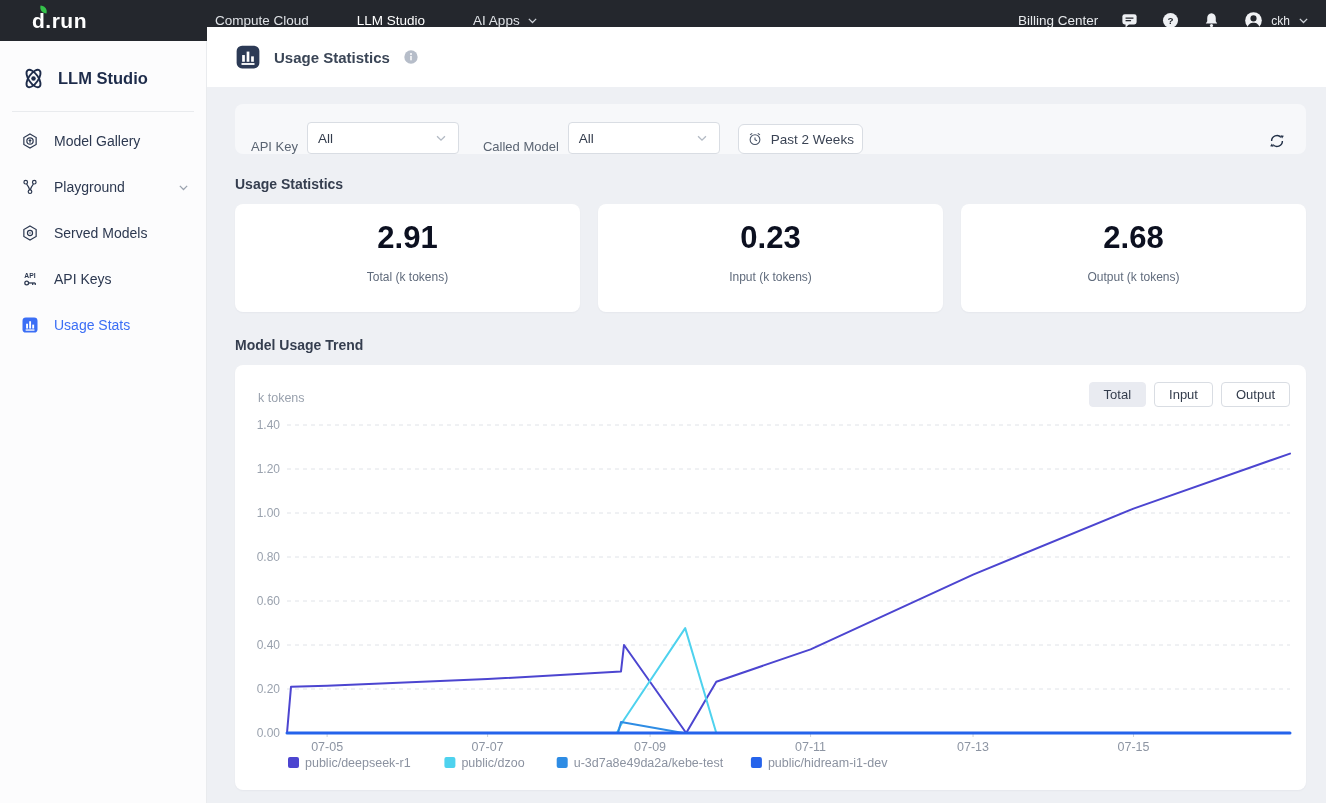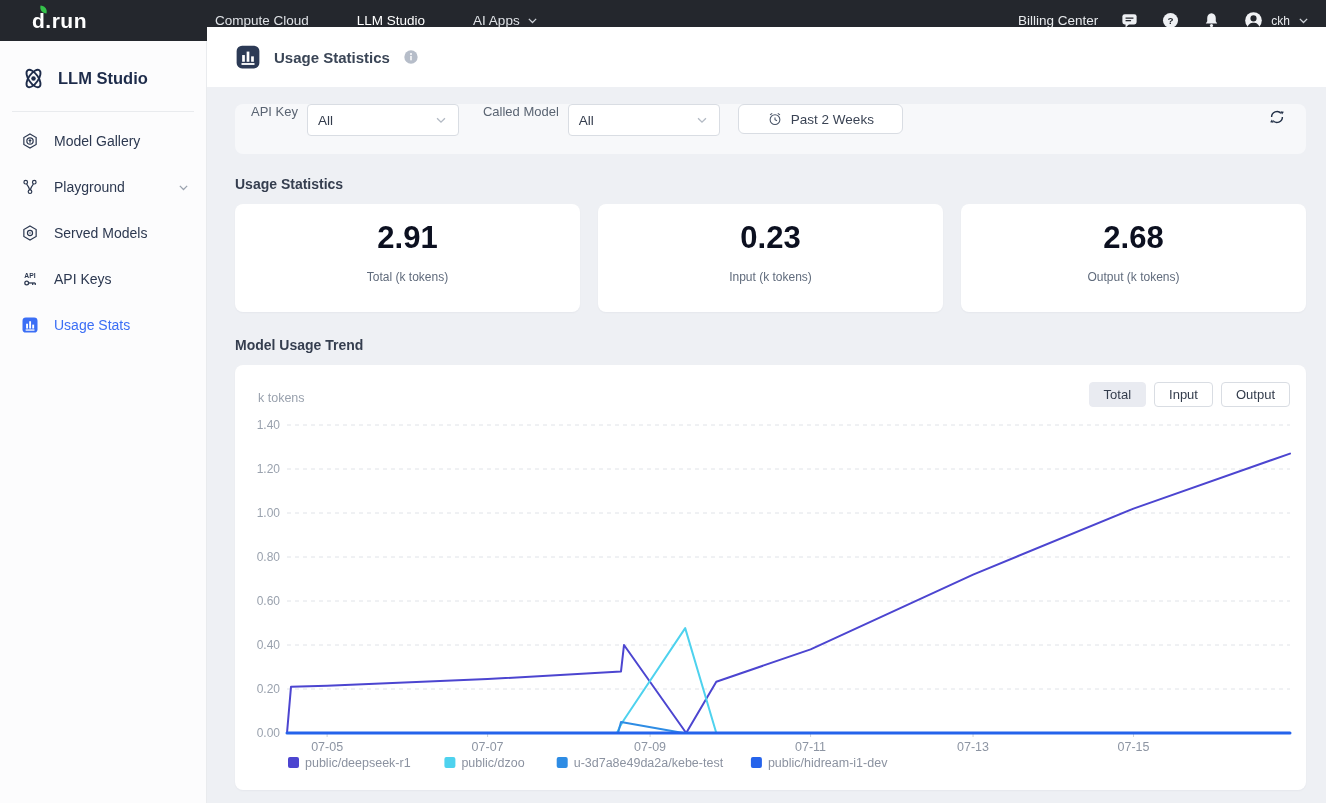--- a/index.html
+++ b/index.html
@@ -38,29 +38,29 @@
   .mi-chevron { margin-left:auto; margin-right:16px; color:#9aa2ae; display:flex; }
 
   
   .main { position:absolute; top:27px; left:207px; width:1119px; height:762px; background:#eef0f4; }
   .page-header { height:60px; background:#ffffff; display:flex; align-items:center; gap:13px;
                  padding-left:28px; }
   .page-title { font-size:15px; font-weight:bold; color:#3a4556; }
   .content { padding:0 20px 0 28px; }
 
   .filter-card { margin-top:17px; height:50px; background:#f7f8fa; border-radius:8px;
-                 display:flex; align-items:flex-start; padding:0 16px; }
+                 display:flex; align-items:flex-end; padding:0 16px; }
   .flt-label { font-size:13px; color:#5a6472; margin-right:9px; }
   .select { width:152px; height:32px; background:#fff; border:1px solid #d9dde3; border-radius:4px;
             display:flex; align-items:center; justify-content:space-between; padding:0 10px;
             cursor:pointer; }
   .select-value { font-size:13.5px; color:#333c4c; }
   .gap24 { width:24px; }
   .date-btn { margin-left:18px; height:30px; background:#fff; border:1px solid #d9dde3;
-              border-radius:6px; display:flex; align-items:center; gap:8px; padding:0 28px;
+              border-radius:6px; display:flex; align-items:center; gap:8px; padding:0 8px;
               cursor:pointer; }
   .date-text { font-size:13.5px; color:#3a4354; }
   .refresh-btn { margin-left:auto; display:flex; cursor:pointer; padding:4px; }
 
   .section-title { font-size:14px; font-weight:bold; color:#353e4f; }
   .st-1 { margin-top:22px; }
   .st-2 { margin-top:25px; }
 
   .cards-row { margin-top:12px; display:flex; gap:18px; }
   .stat-card { flex:1; height:108px; background:#fff; border-radius:8px; text-align:center;

